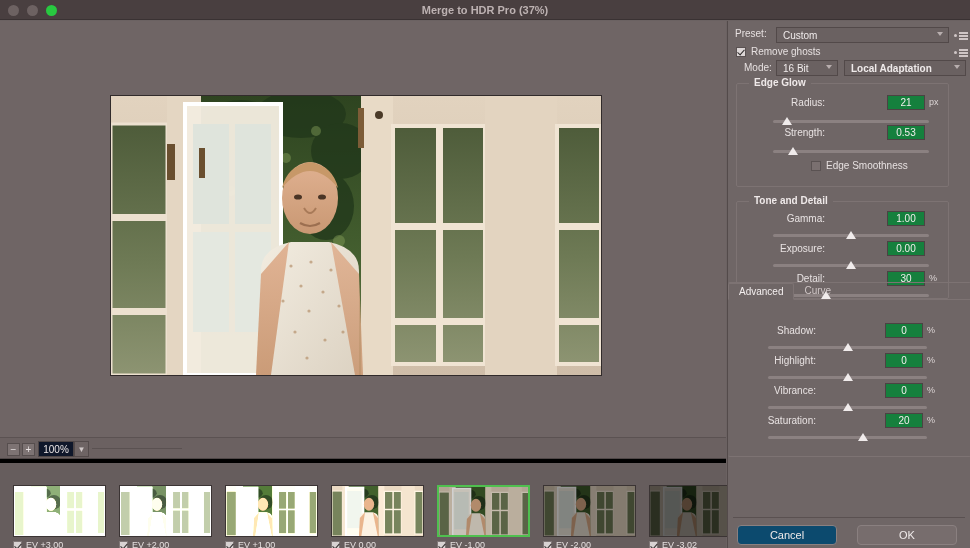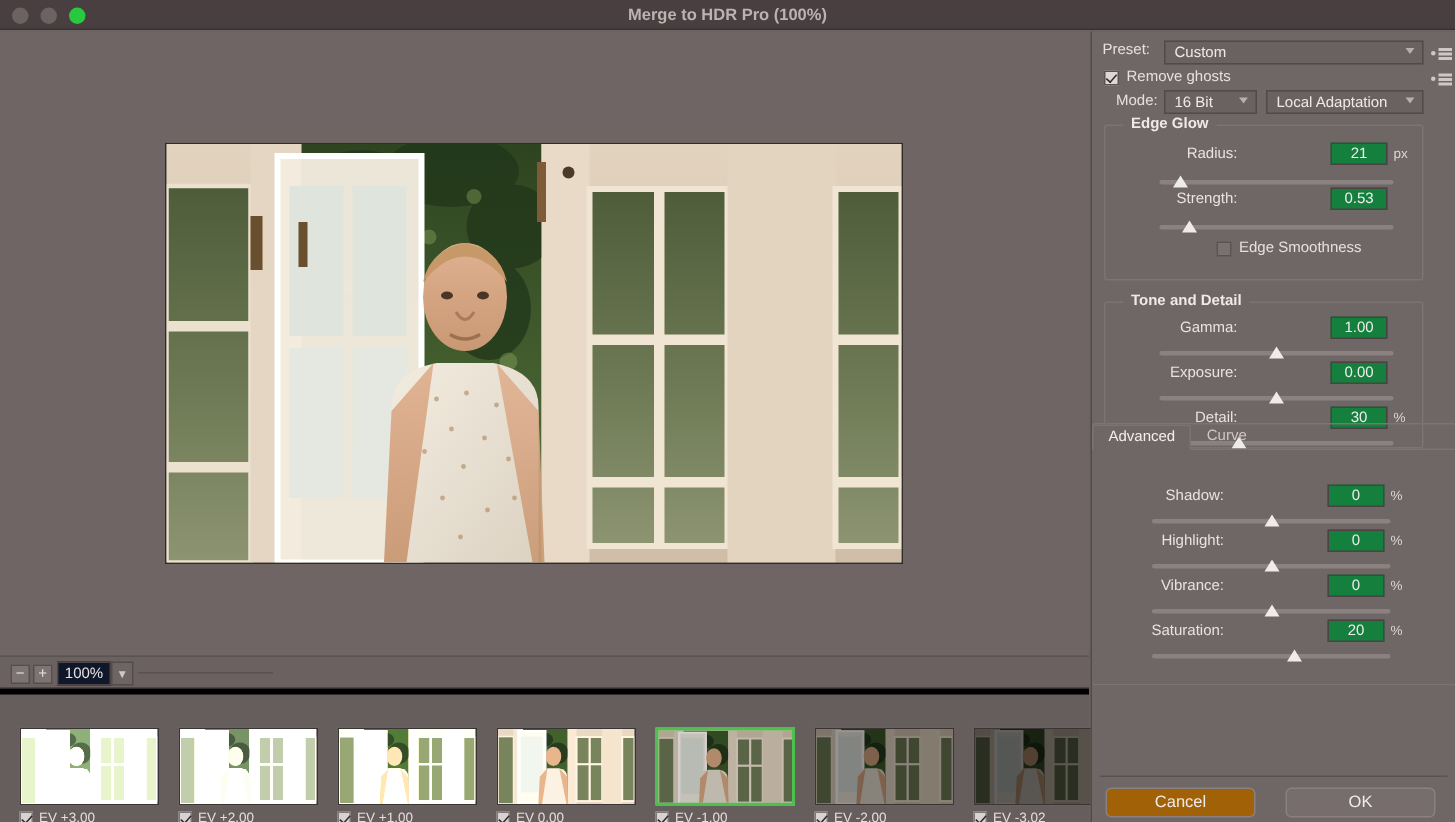--- a/index.html
+++ b/index.html
@@ -233,21 +233,21 @@
   .footer {
     position: absolute; left: 727px; top: 521px;
     width: 243px; height: 27px;
   }
   .btn {
     position: absolute; top: 4px;
     height: 20px; line-height: 19px;
     border-radius: 4px;
     font-size: 11px; text-align: center;
     color: #efeaea;
-    background: #a16207;
+    background: #0c4a6e;
     border: 1px solid #8a8080;
   }
   .btn.cancel { left: 10px; width: 100px; }
   .btn.ok { left: 130px; width: 100px; background: #776d6d; }
 
   .panel-sep {
     position: absolute; left: 733px; top: 517px; width: 232px; height: 1px;
     background: #5a5151;
   }
 </style>
@@ -255,21 +255,21 @@
 <body>
 
 <div class="app">
 
   <div class="titlebar">
     <div class="traffic">
       <div class="dot d1"></div>
       <div class="dot d2"></div>
       <div class="dot d3"></div>
     </div>
-    <div class="title-text">Merge to HDR Pro (100%)</div>
+    <div class="title-text">Merge to HDR Pro (37%)</div>
   </div>
 
   <div class="preview-area">
     <div class="preview-img">
       <svg width="490" height="279" viewBox="0 0 490 279">
         <defs>
           <linearGradient id="wall" x1="0" y1="0" x2="0" y2="1">
             <stop offset="0%" stop-color="#e2d3bf"></stop>
             <stop offset="100%" stop-color="#cfbda8"></stop>
           </linearGradient>
@@ -623,21 +623,21 @@
         <i></i>
       </div>
 
     <div class="row" style="left:16px; top:41px;">
       <span class="lbl">Mode:</span>
     </div>
     <div class="select" style="position:absolute; left:48px; top:39px; width:62px;">
       <span>16 Bit</span>
       <span class="car"></span>
     </div>
-    <div class="select" style="position:absolute; left:116px; top:39px; width:105px;">
+    <div class="select" style="position:absolute; left:116px; top:39px; width:122px;font-weight:bold;">
       <span>Local Adaptation</span>
       <span class="car"></span>
     </div>
 
     <div class="group" style="left:8px; top:62px; width:213px; height:104px;">
       <div class="group-title">Edge Glow</div>
 
       <div class="ctrl-label" style="left:8px; top:13px; width:80px;">Radius:</div>
       <div class="numbox" style="left:150px; top:11px;">21</div>
       <div class="unit" style="left:192px; top:13px;">px</div>

